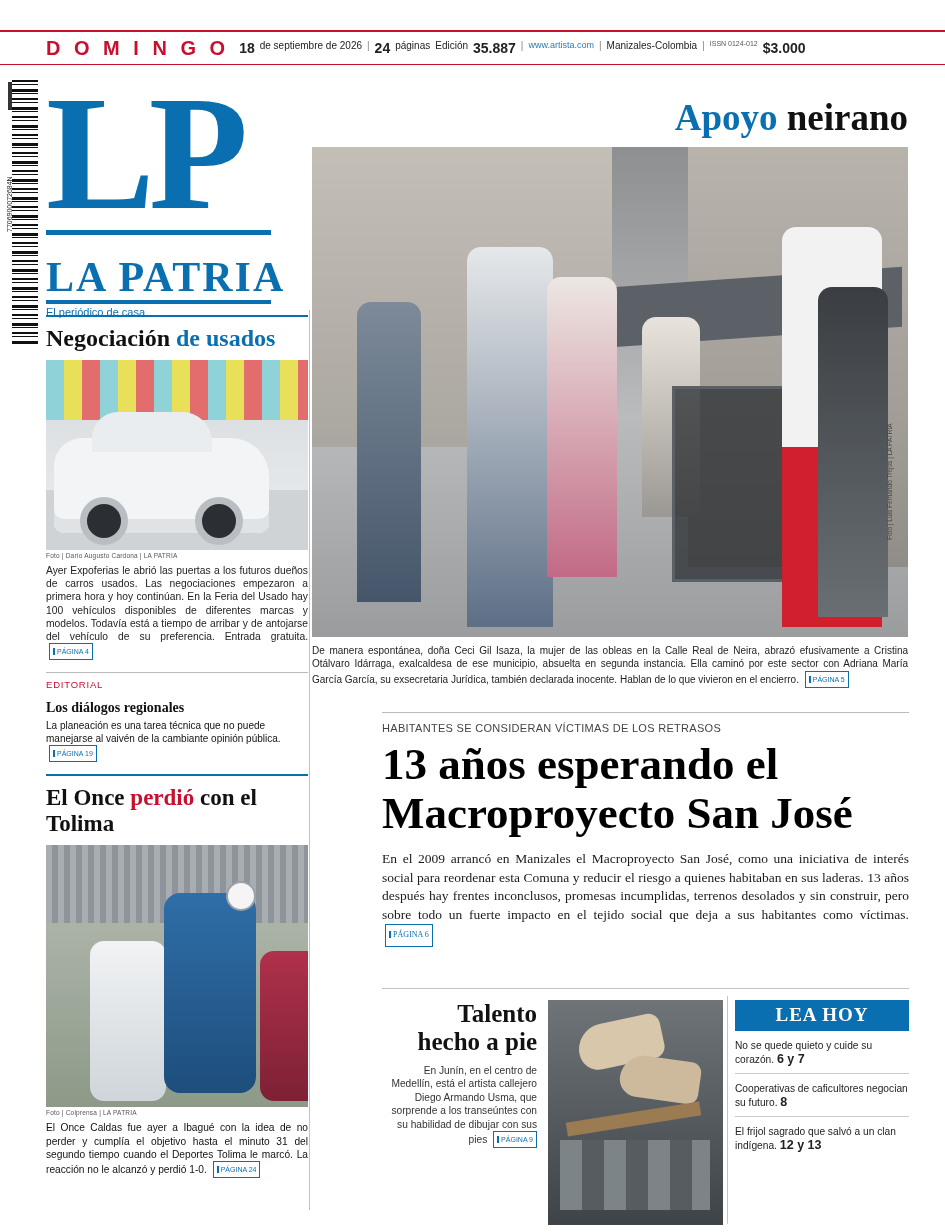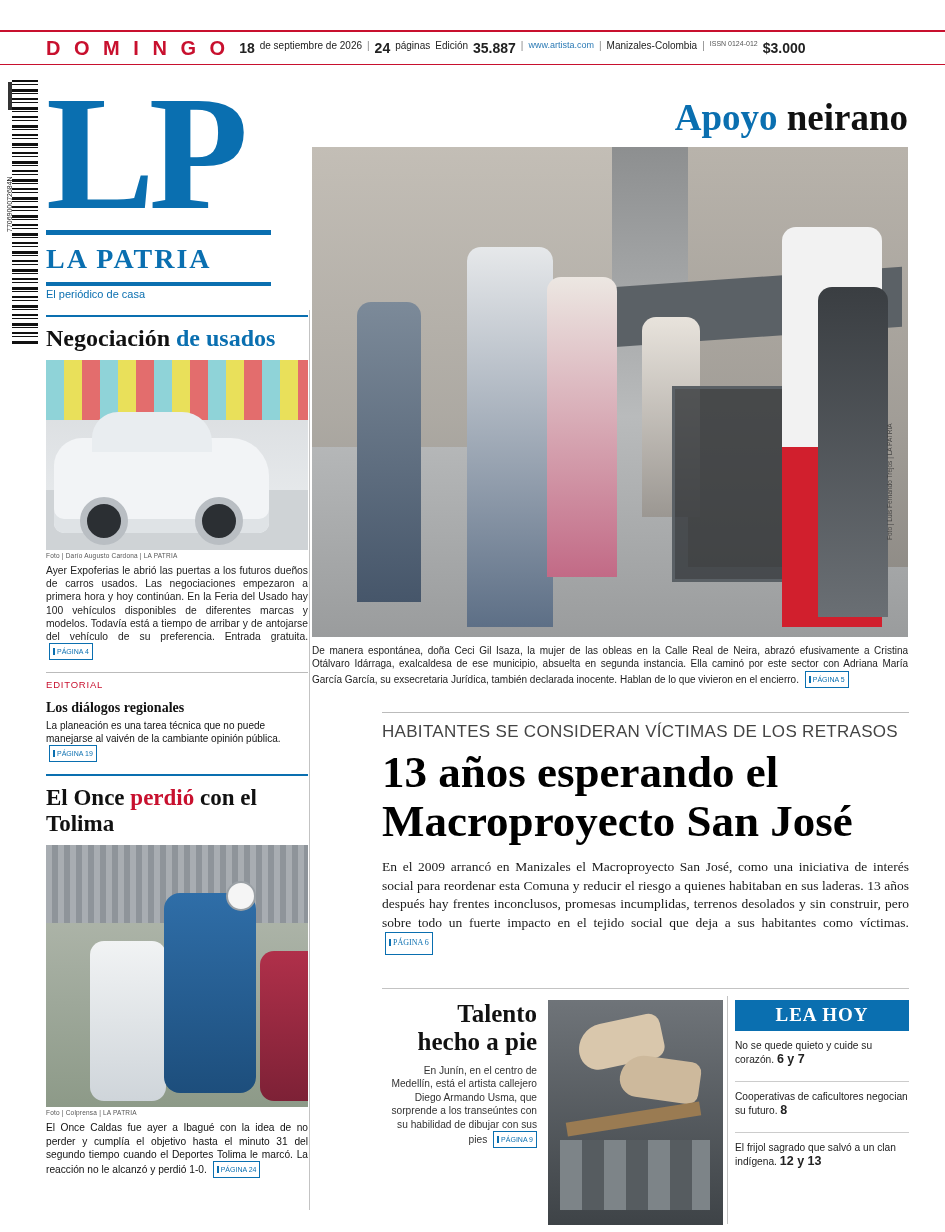--- a/index.html
+++ b/index.html
@@ -57,21 +57,21 @@
   .logo .lp{
     font-family:"Liberation Serif", serif;
     font-weight:bold;color:#0a6fb0;font-size:163px;line-height:150px;
     letter-spacing:-6px;
   }
   .logo .bar{
     width:225px;height:5px;background:#0a6fb0;margin-top:2px;
   }
   .logo .name{
     font-family:"Liberation Serif", serif;font-weight:bold;color:#0a6fb0;
-    font-size:28px;letter-spacing:2px;line-height:44px;margin-top:2px;
+    font-size:42px;letter-spacing:2px;line-height:44px;margin-top:20px;
   }
   .logo .bar2{width:225px;height:4px;background:#0a6fb0;margin-top:1px;}
   .logo .tag{color:#0a6fb0;font-size:11px;margin-top:2px;}
 
   
   .hr-blue{background:#0a6fb0;height:2px;}
   .hr-gray{background:#bbb;height:1px;}
   .col-left{position:absolute;left:46px;top:315px;width:262px;}
   .head-usados{
     font-family:"Liberation Serif", serif;font-size:24px;font-weight:bold;
@@ -117,21 +117,21 @@
     position:absolute;left:886px;top:540px;font-size:6.5px;color:#444;
     transform:rotate(-90deg);transform-origin:left top;white-space:nowrap;
   }
   .main-caption{
     position:absolute;left:312px;top:644px;width:596px;font-size:10px;line-height:13.3px;color:#222;text-align:justify;
   }
 
   
   .macro{position:absolute;left:382px;top:712px;width:527px;}
   .macro-kicker{
-    font-family:"Liberation Sans", sans-serif;font-size:17px;color:#444;
+    font-family:"Liberation Sans", sans-serif;font-size:11px;color:#444;
     letter-spacing:.3px;border-top:1px solid #bbb;padding-top:9px;
   }
   .macro-title{
     font-family:"Liberation Serif", serif;font-weight:bold;font-size:45px;line-height:49px;
     margin-top:6px;color:#000;
   }
   .macro-body{
     font-family:"Liberation Serif", serif;font-size:13.5px;line-height:18.5px;margin-top:12px;text-align:justify;color:#1a1a1a;
   }
 
@@ -142,21 +142,21 @@
   }
   .talento-body{font-size:10.2px;line-height:13.4px;color:#333;margin-top:8px;}
   .talento-photo{position:absolute;left:548px;top:1000px;width:175px;height:225px;background:#c2c7cb;}
 
   
   .leahoy{position:absolute;left:735px;top:1000px;width:174px;}
   .leahoy-head{
     background:#0a6fb0;color:#fff;text-align:center;font-family:"Liberation Serif", serif;
     font-weight:bold;font-size:19px;padding:4px 0 5px 0;letter-spacing:1px;
   }
-  .lea-item{font-size:10.2px;line-height:13.5px;color:#222;padding:8px 0 15px 0;border-bottom:1px solid #ccc;}
+  .lea-item{font-size:10.2px;line-height:13.5px;color:#222;padding:8px 0 7px 0;border-bottom:1px solid #ccc;}
   .lea-item b{font-size:12.5px;}
   .lea-item:last-child{border-bottom:none;}
 
   
   .foot-photo{width:262px;height:262px;background:#b7bdc2;position:relative;overflow:hidden;}
   .foot-caption{font-size:10.2px;line-height:13.2px;margin-top:5px;text-align:justify;}
 
   .vline{position:absolute;background:#c3c3c3;width:1px;}
   .hline{position:absolute;background:#c3c3c3;height:1px;}
 

